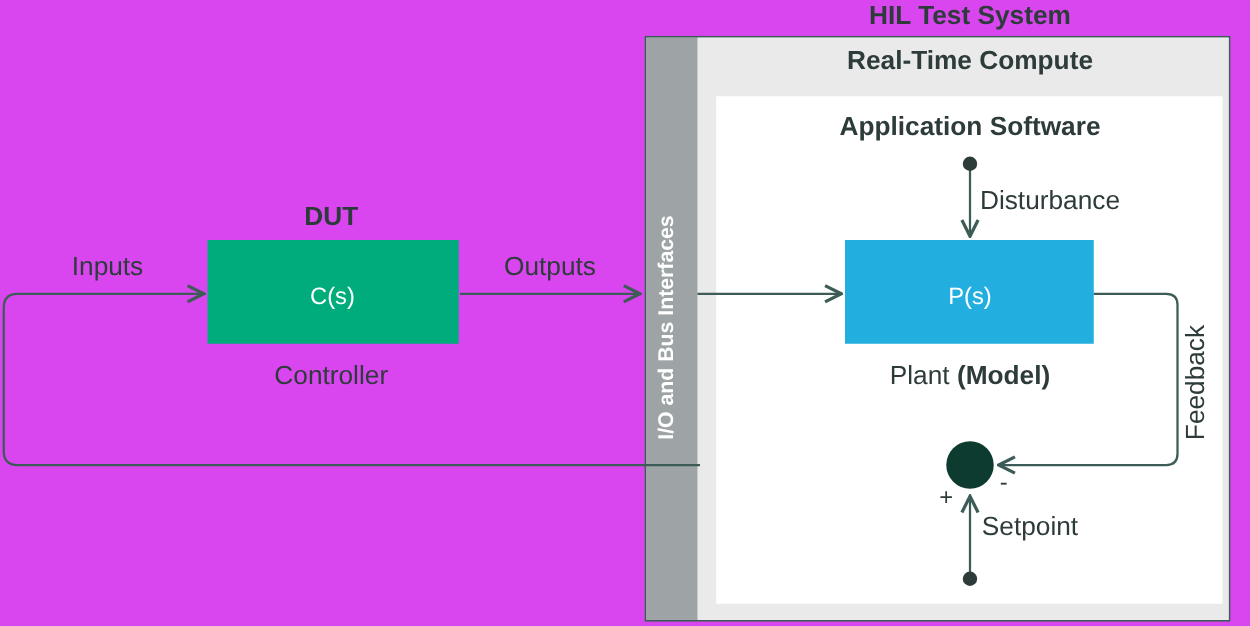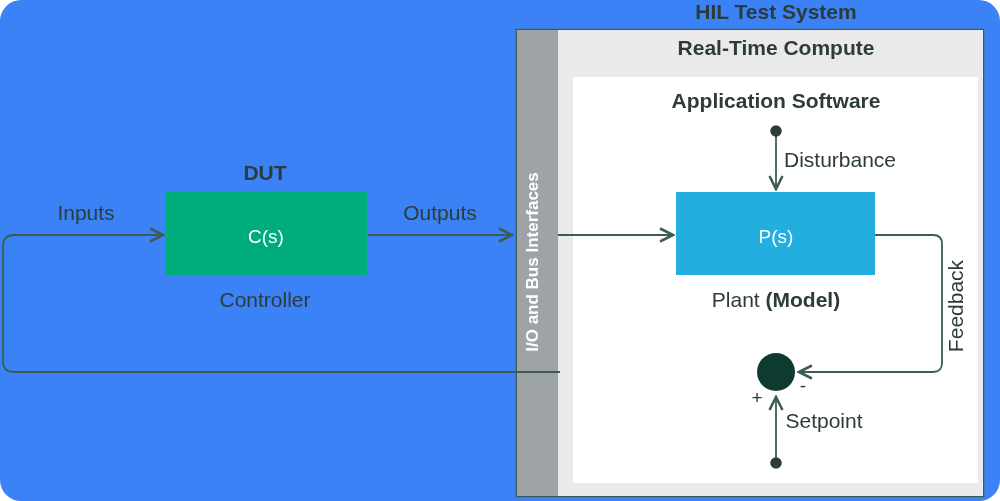--- a/index.html
+++ b/index.html
@@ -8,23 +8,22 @@
     padding: 0;
     background: #ffffff;
   }
   body {
     font-family: "Liberation Sans", sans-serif;
   }
   #diagram-root {
     position: relative;
     width: 1000px;
     height: 501px;
-    background: #3b82f6;
+    background: #d946ef;
     overflow: hidden;
-    border-radius: 21px;
   }
   svg#diagram-svg {
     position: absolute;
     left: 0;
     top: 0;
     width: 1000px;
     height: 501px;
   }
   .txt {
     font-family: "Liberation Sans", sans-serif;

